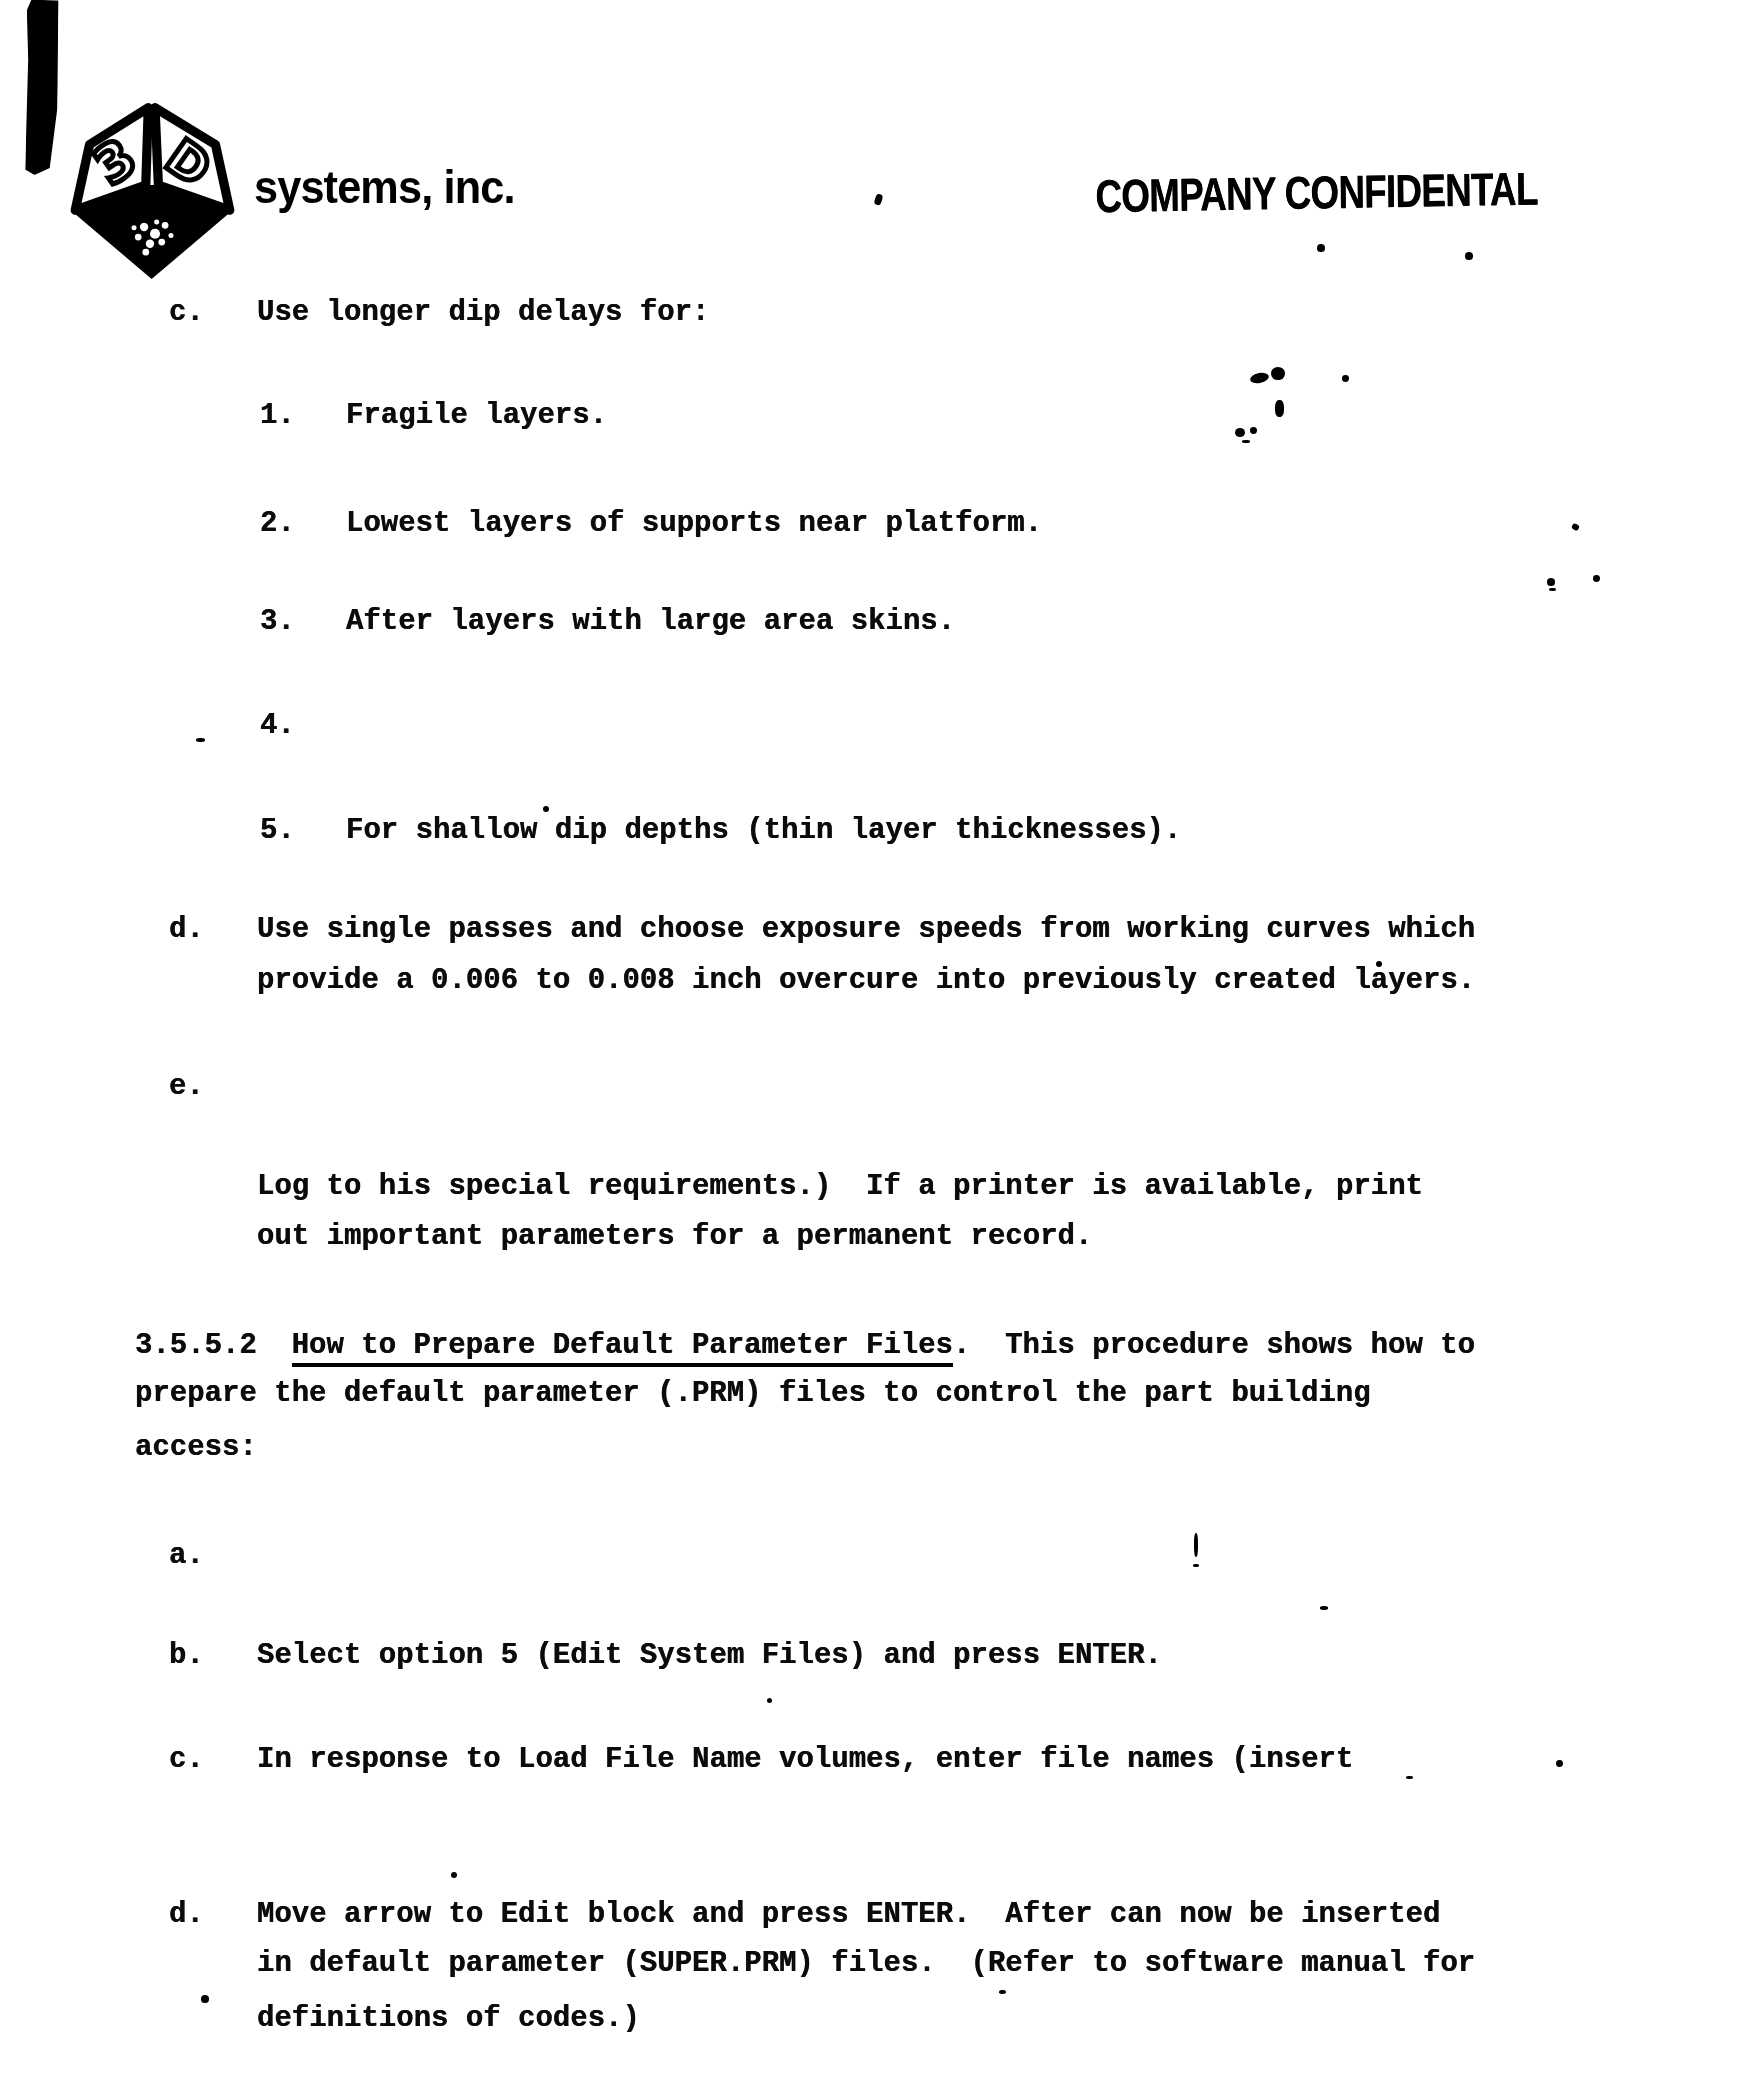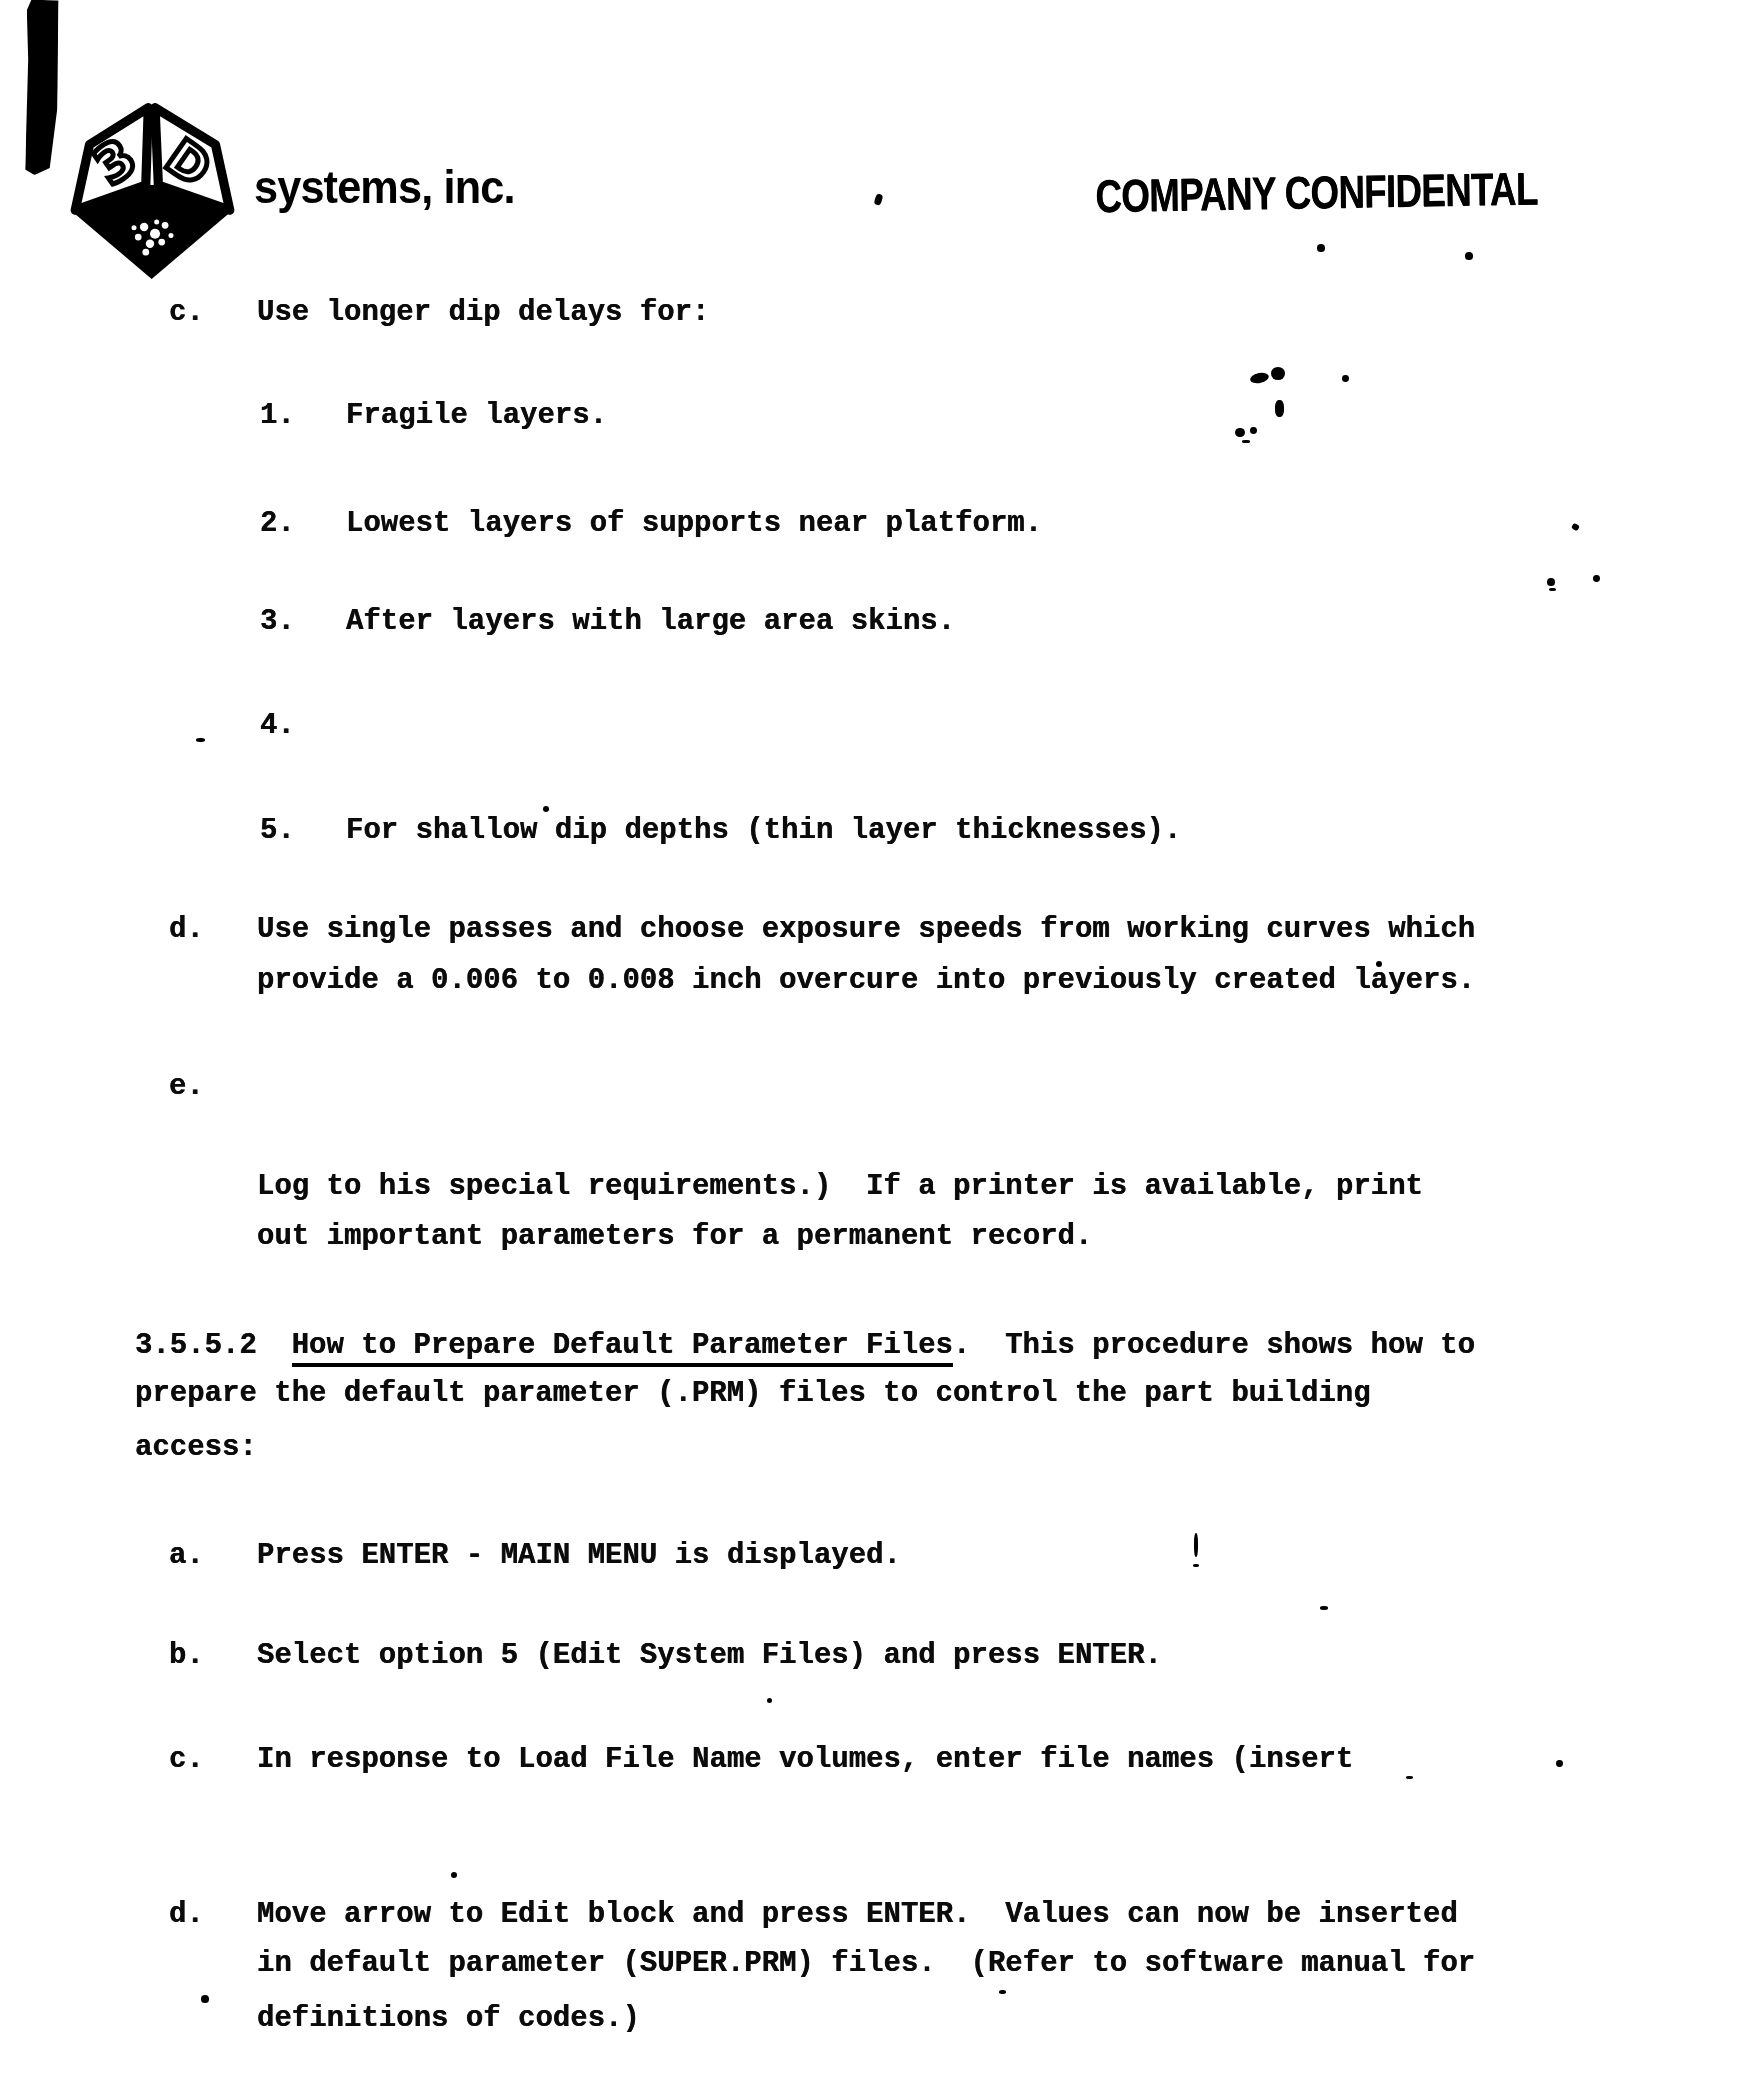--- a/index.html
+++ b/index.html
@@ -106,30 +106,29 @@
 
   <div class="ln" style="left:169px;top:1071px">e.</div>
   <div class="ln" style="left:257px;top:1171px">Log to his special requirements.)  If a printer is available, print</div>
   <div class="ln" style="left:257px;top:1221px">out important parameters for a permanent record.</div>
 
   <div class="ln" style="left:135px;top:1330px"><span>3.5.5.2  </span><span class="u">How to Prepare Default Parameter Files</span><span>.  This procedure shows how to</span></div>
   <div class="ln" style="left:135px;top:1378px">prepare the default parameter (.PRM) files to control the part building</div>
   <div class="ln" style="left:135px;top:1432px">access:</div>
 
   <div class="ln" style="left:169px;top:1540px">a.</div>
-  <div class="ln" style="left:257px;top:1540px">Press ENTER - MAIN MENU is displayed.</div>
 
   <div class="ln" style="left:169px;top:1640px">b.</div>
   <div class="ln" style="left:257px;top:1640px">Select option 5 (Edit System Files) and press ENTER.</div>
 
   <div class="ln" style="left:169px;top:1744px">c.</div>
   <div class="ln" style="left:257px;top:1744px">In response to Load File Name volumes, enter file names (insert</div>
 
   <div class="ln" style="left:169px;top:1899px">d.</div>
-  <div class="ln" style="left:257px;top:1899px">Move arrow to Edit block and press ENTER.  Values can now be inserted</div>
+  <div class="ln" style="left:257px;top:1899px">Move arrow to Edit block and press ENTER.  After can now be inserted</div>
   <div class="ln" style="left:257px;top:1948px">in default parameter (SUPER.PRM) files.  (Refer to software manual for</div>
   <div class="ln" style="left:257px;top:2003px">definitions of codes.)</div>
 
   <div id="artifact-layer">
       <div class="speck" style="left: 875px; top: 194px; width: 6.8px; height: 11px; border-radius: 40%; transform: rotate(18deg);"></div>
       <div class="speck" style="left: 1317px; top: 244px; width: 7.7px; height: 7.7px; border-radius: 50%;"></div>
       <div class="speck" style="left: 1465px; top: 252px; width: 7.7px; height: 7.7px; border-radius: 50%;"></div>
       <div class="speck" style="left: 1250px; top: 373px; width: 19px; height: 10.2px; border-radius: 50%; transform: rotate(-12deg);"></div>
       <div class="speck" style="left: 1271px; top: 367px; width: 13.6px; height: 12.8px; border-radius: 50%;"></div>
       <div class="speck" style="left: 1342px; top: 375px; width: 6.8px; height: 6.8px; border-radius: 50%;"></div>

